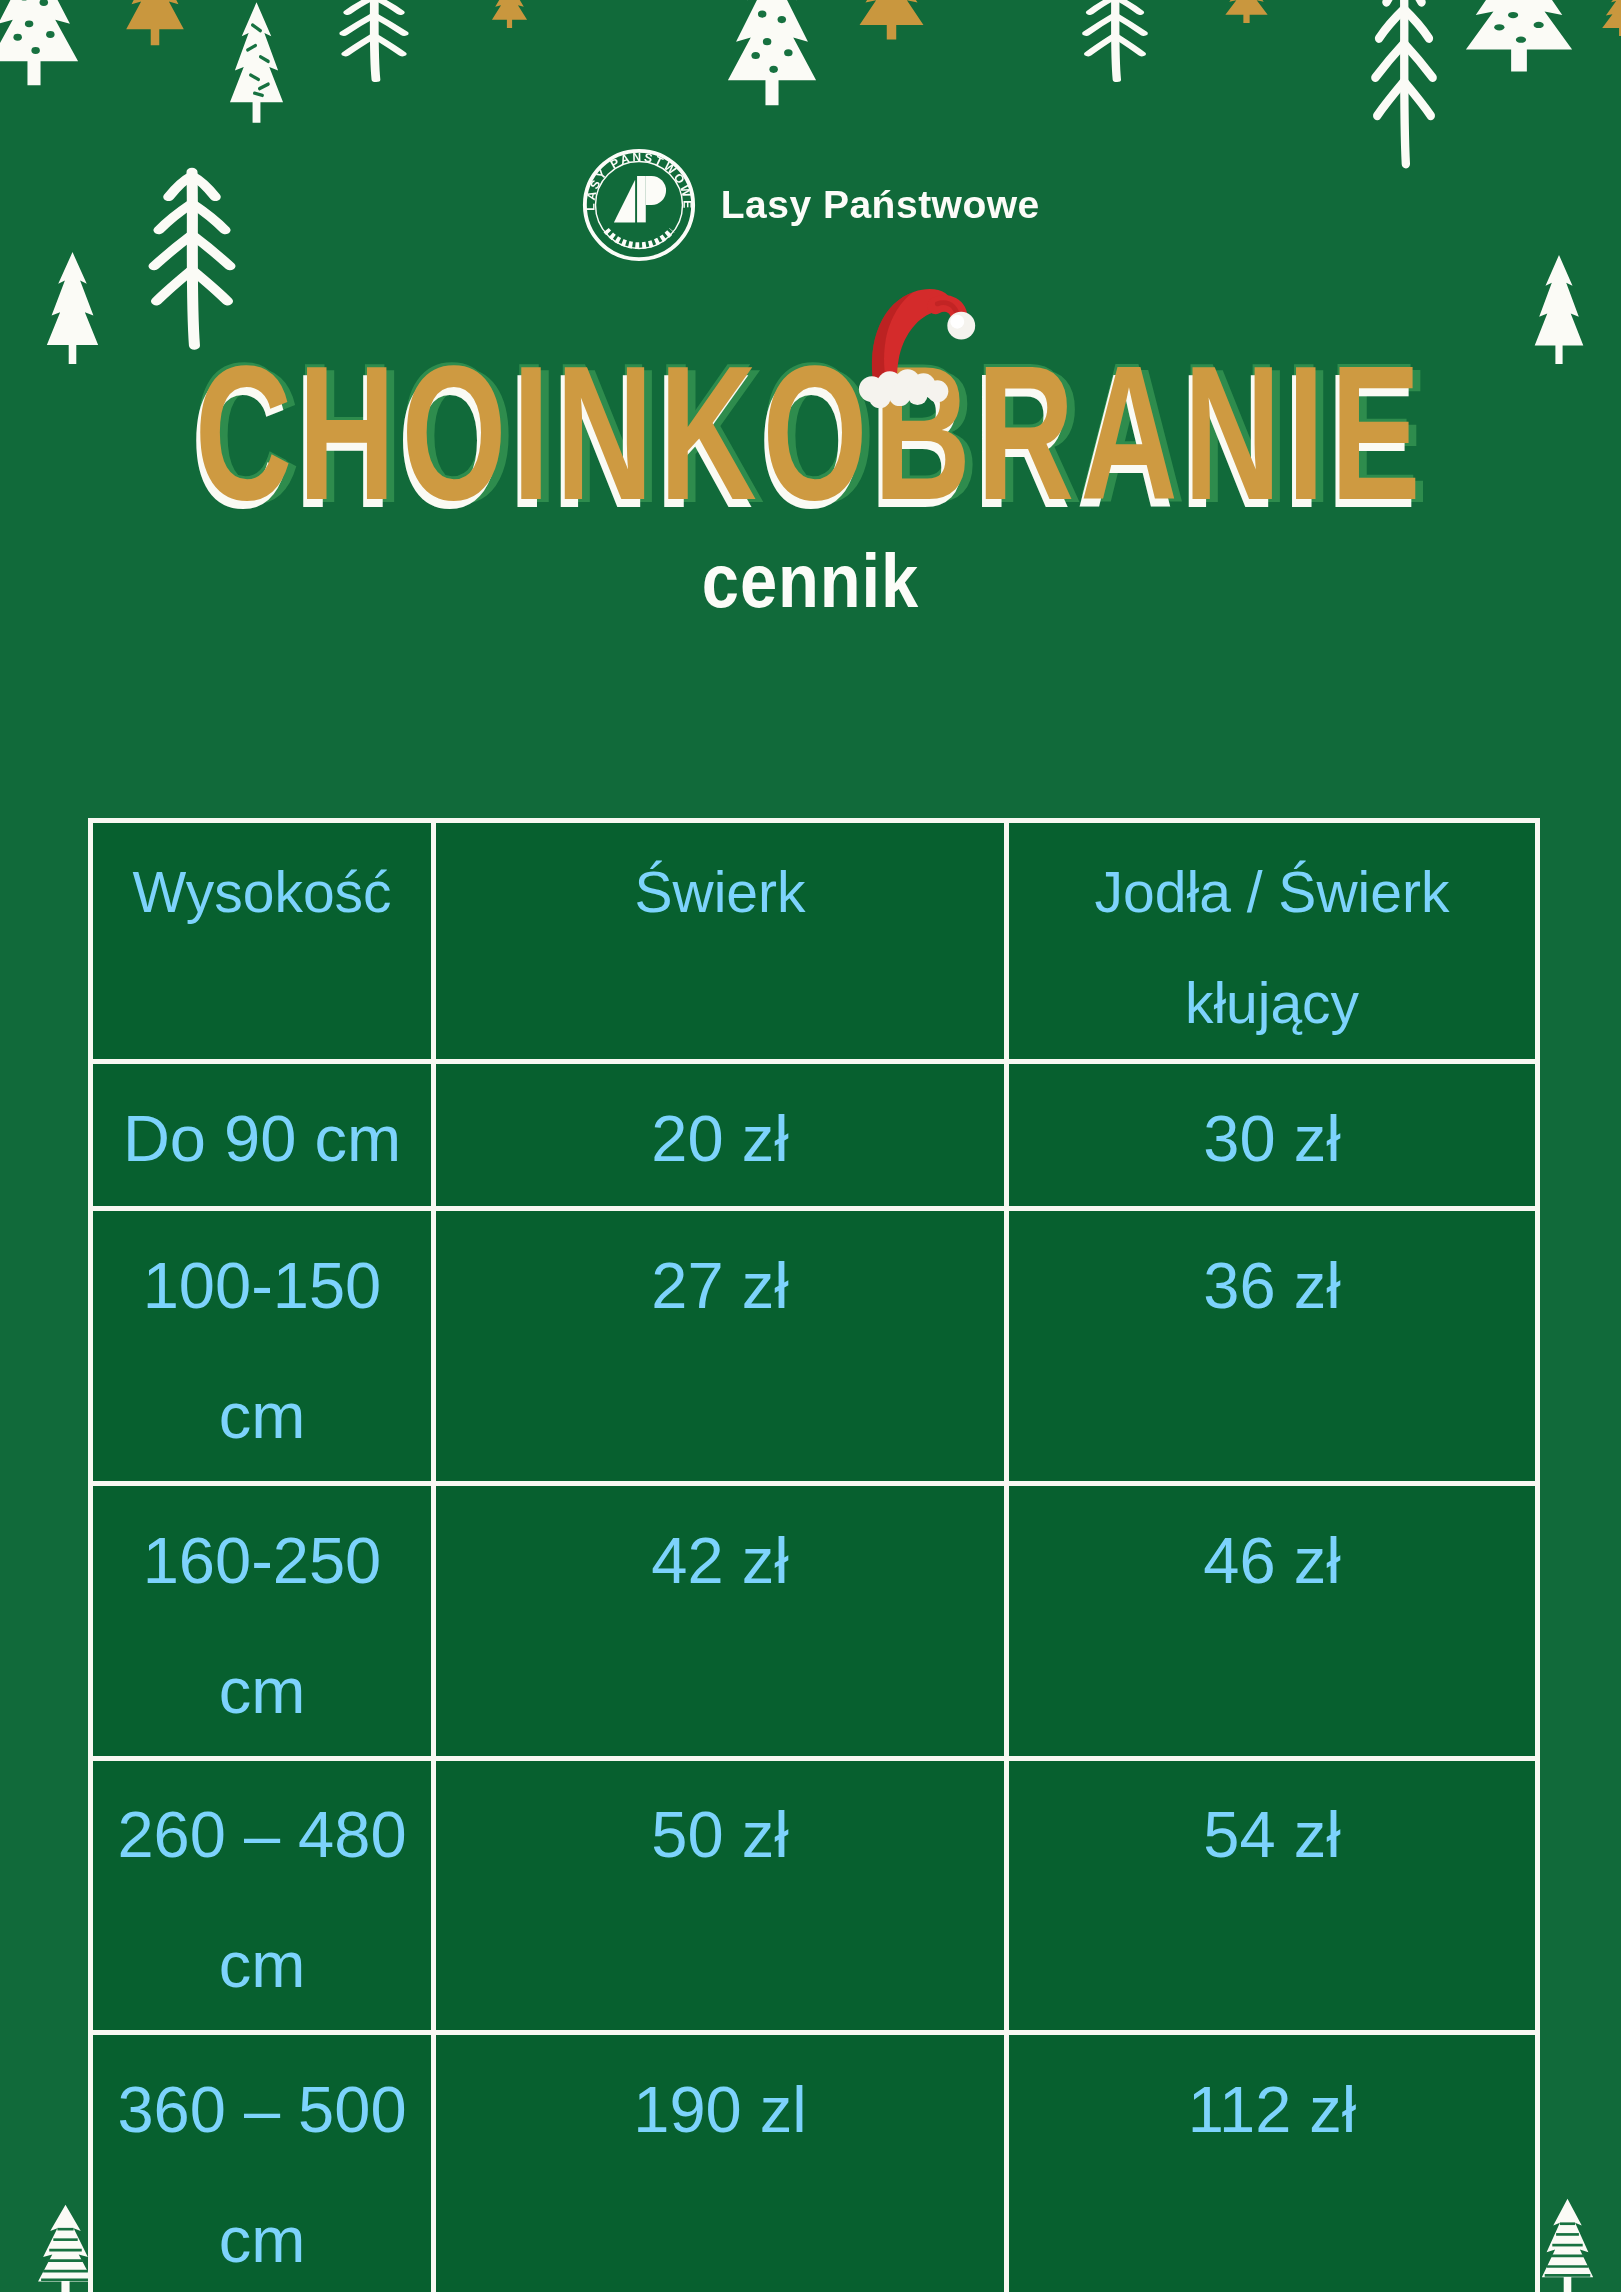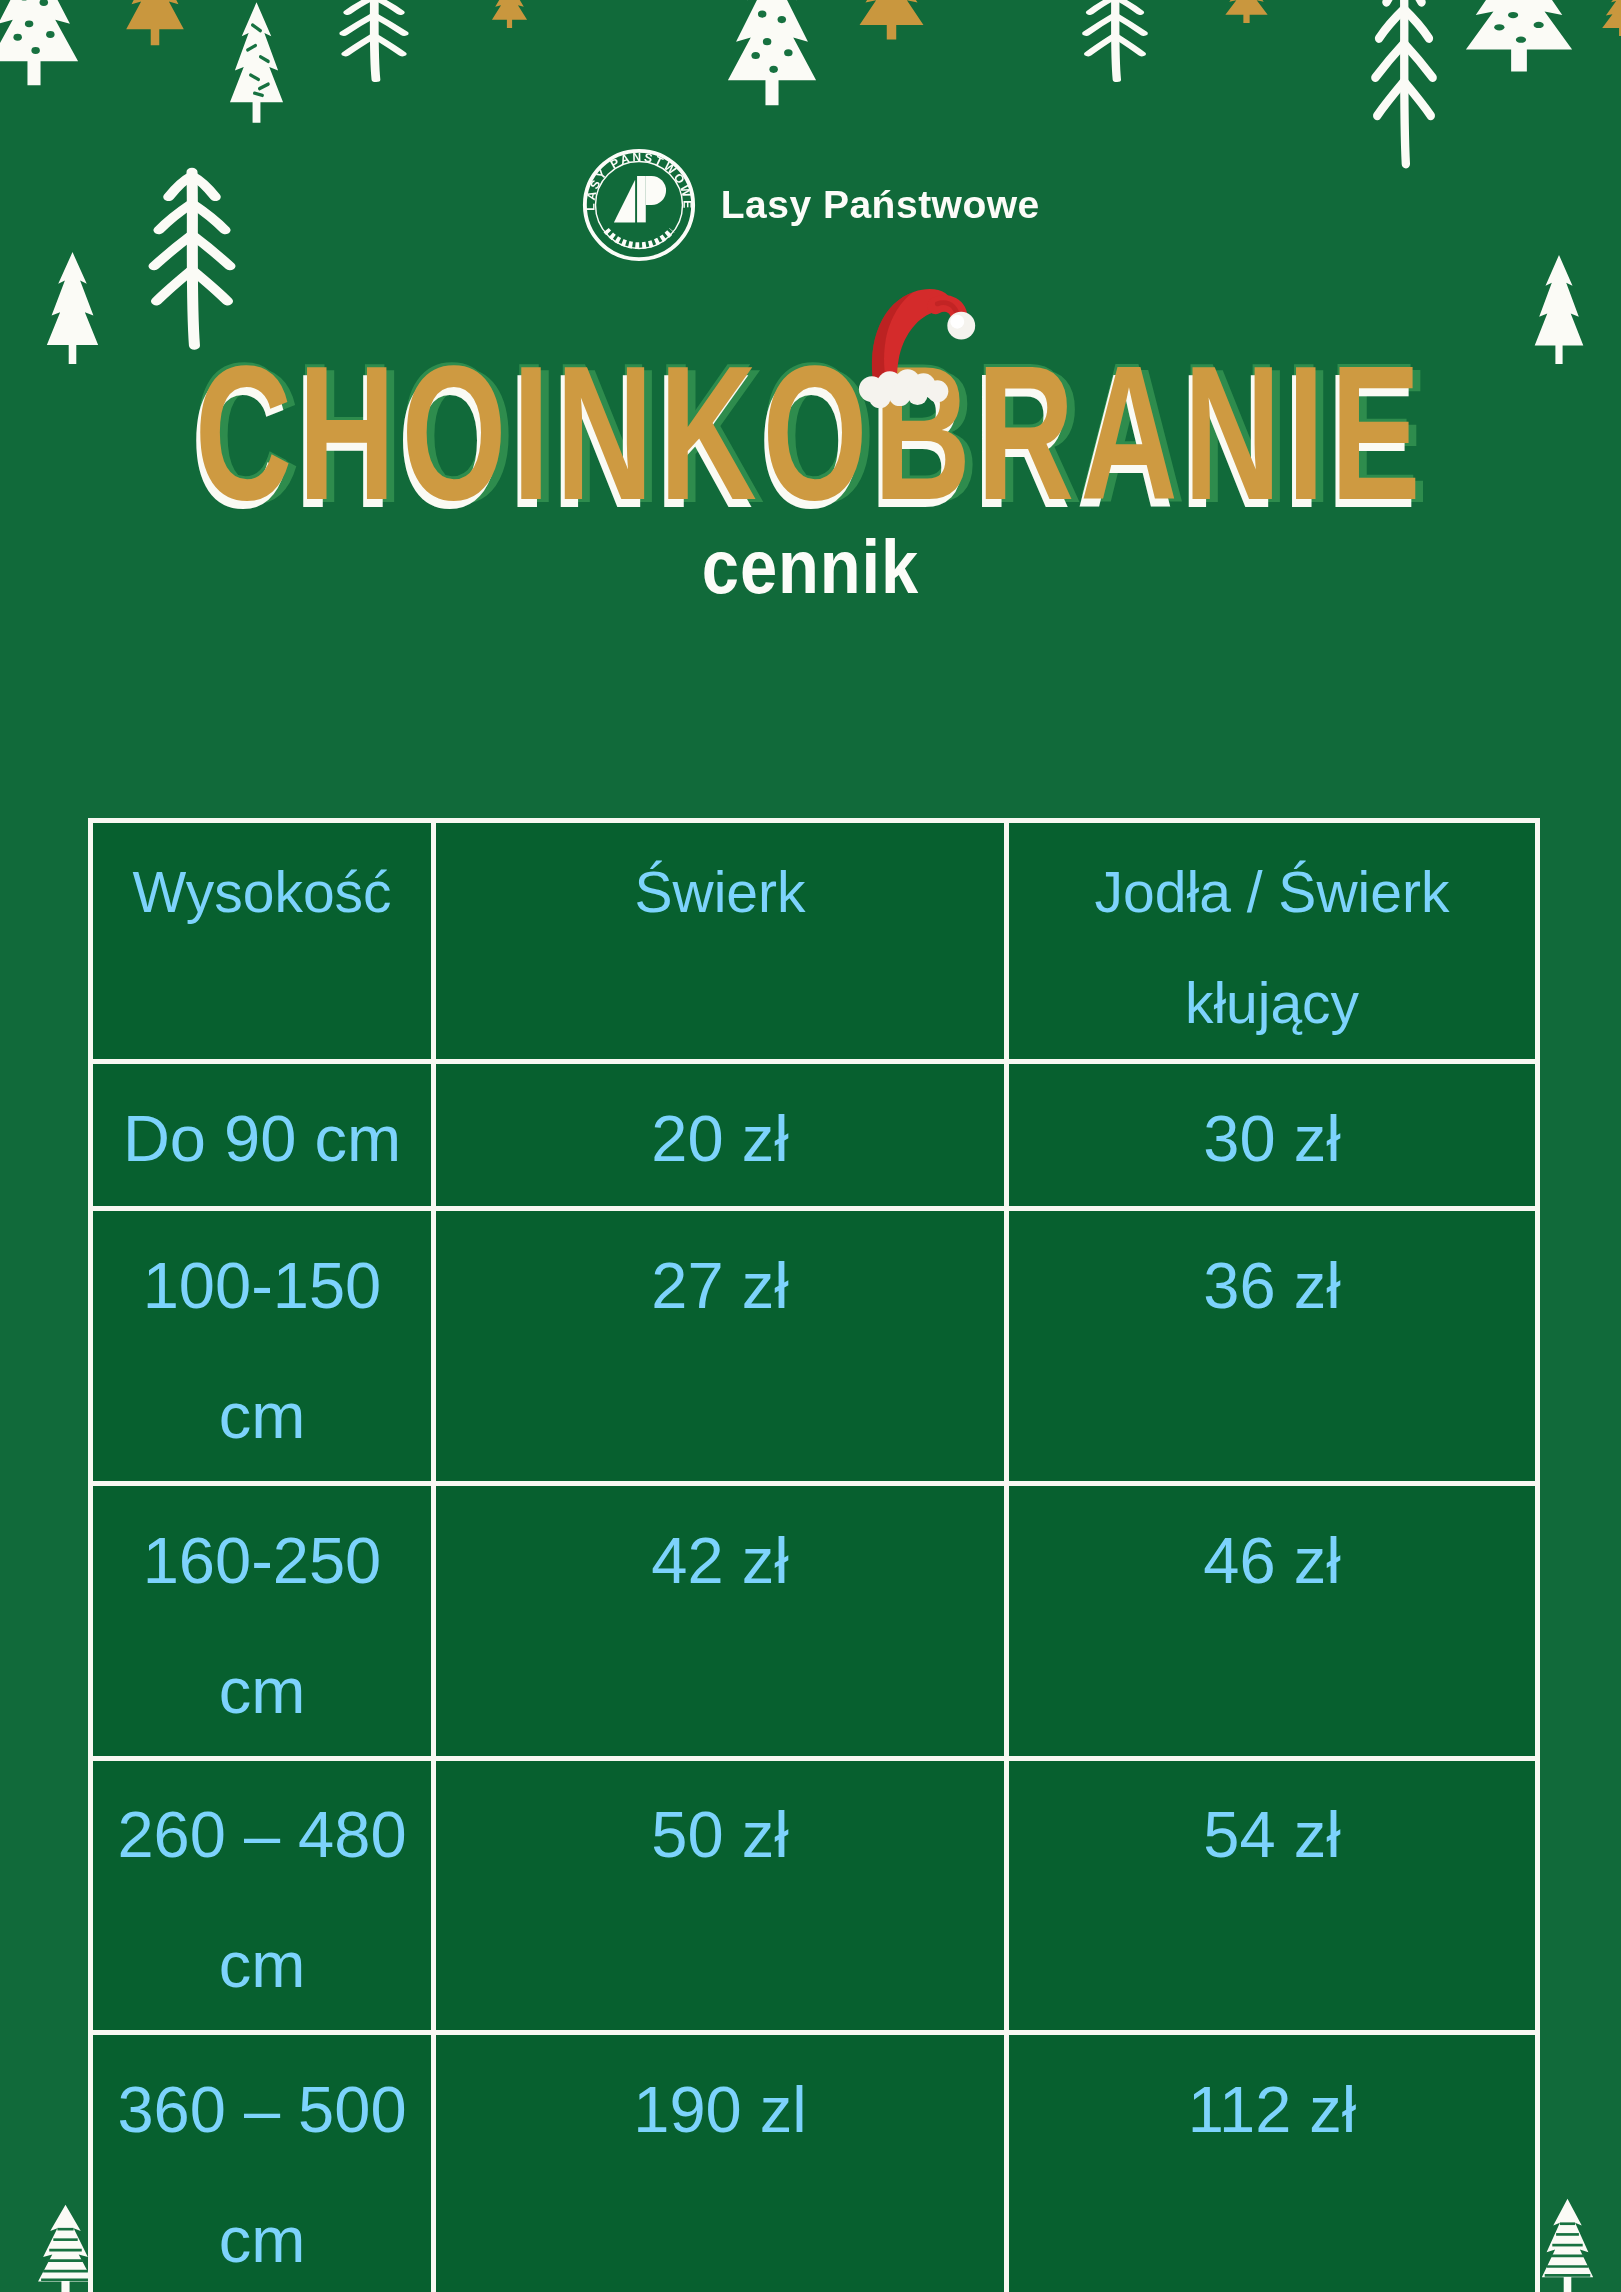--- a/index.html
+++ b/index.html
@@ -14,21 +14,21 @@
   .brand{color:#FCFCF8;font-size:39px;font-weight:bold;letter-spacing:0.5px;}
   
   .title{position:absolute;top:323px;left:0;right:0;margin:0;text-align:center;font-weight:800;}
   .title .stretch{
     display:inline-block;transform:scaleY(1.42);transform-origin:center top;
     font-size:135px;letter-spacing:5.9px;color:#CE9A41;
     text-shadow:-3.9px 5.9px 0 #FAFAF4, 7.8px 2px 0 #2E8C4D, -2px -2px 0 #2E8C4D;
     white-space:nowrap;
   }
   .santa-hat{position:absolute;left:849px;top:274px;width:151px;height:149px;}
-  .subtitle{position:absolute;top:523px;left:0;right:0;margin:0;text-align:center;}
+  .subtitle{position:absolute;top:537px;left:0;right:0;margin:0;text-align:center;}
   .subtitle .stretch{display:inline-block;transform:scaleX(.88);transform-origin:center;
     font-size:76px;font-weight:800;color:#FCFCF8;letter-spacing:1px;}
   
   .price-table{position:absolute;left:88px;top:818px;border-collapse:collapse;table-layout:fixed;}
   .price-table .c1{width:343px}.price-table .c2{width:573px}.price-table .c3{width:531px}
   .price-table th,.price-table td{
     border:5.9px solid #F8F8F2;background:#07602F;color:#7dd3fc;
     text-align:center;vertical-align:top;white-space:pre-line;
     font-weight:400;padding:9.8px 5.9px 0 5.9px;line-height:2.0;
   }

